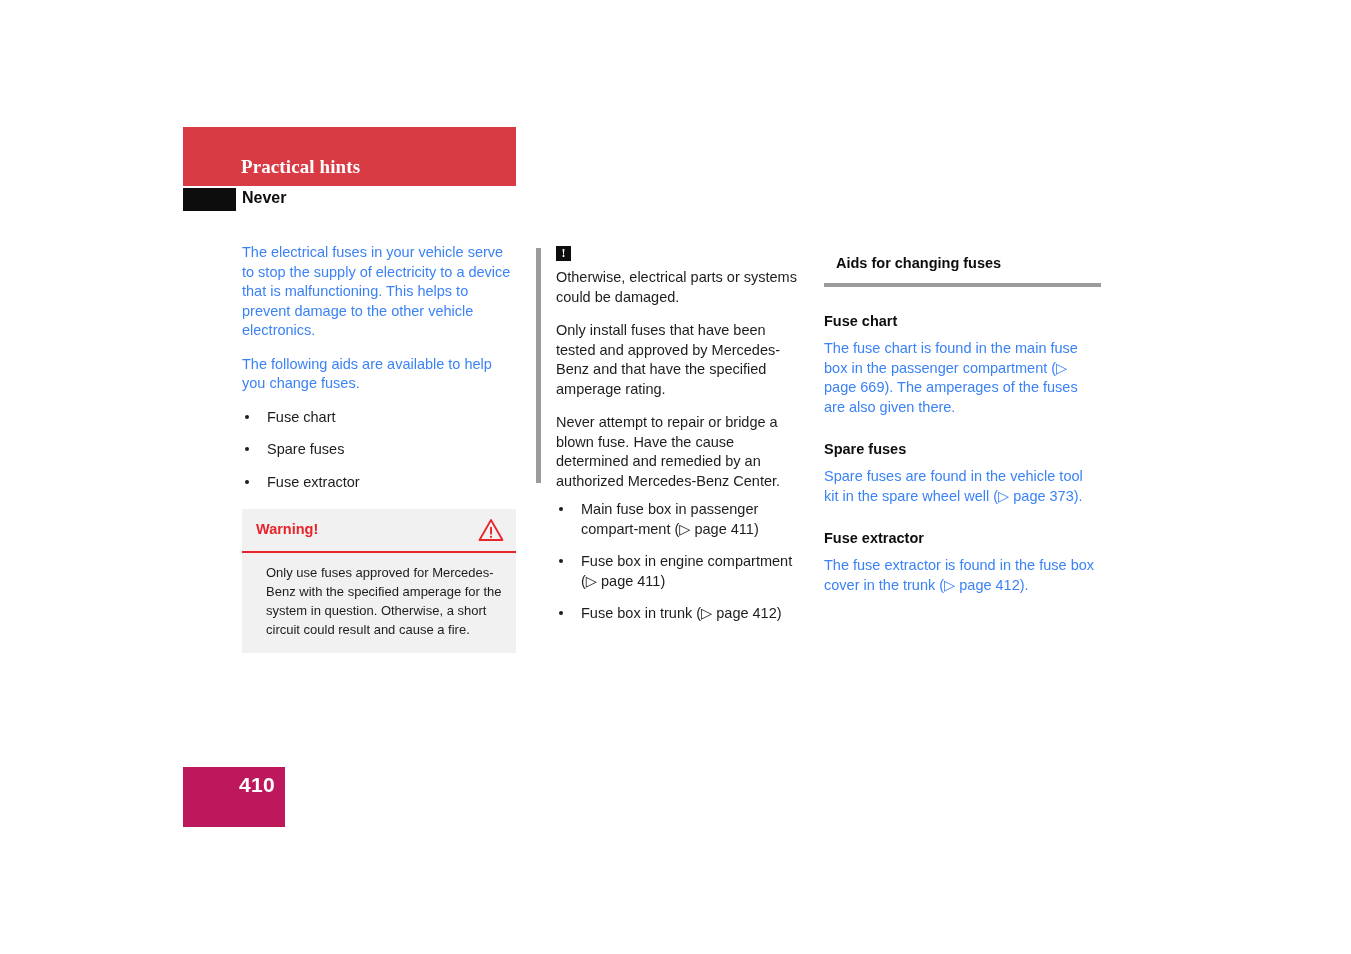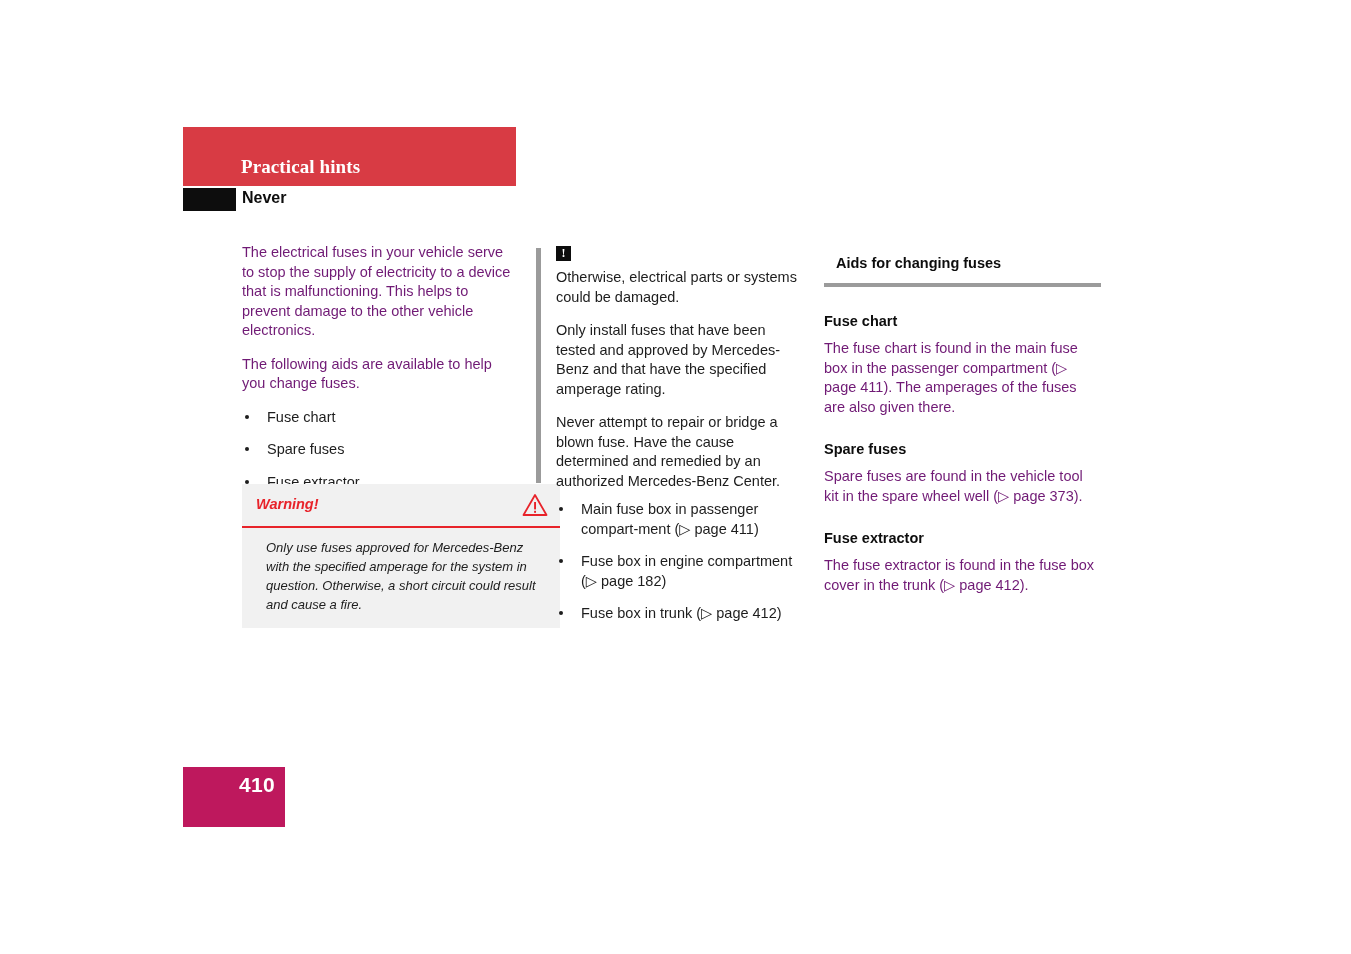--- a/index.html
+++ b/index.html
@@ -59,21 +59,21 @@
     position: absolute;
     top: 243px;
   }
   .col1 { left: 242px; width: 274px; }
   .col3 { left: 824px; width: 277px; }
 
   p.body-text {
     margin: 0 0 14px 0;
     font-size: 14.5px;
     line-height: 19.5px;
-    color: #701a75;
+    color: #3b82f6;
   }
   p.body-text:last-child { margin-bottom: 0; }
 
   ul.bullets {
     list-style: none;
     margin: 0;
     padding: 0;
   }
   ul.bullets li {
     position: relative;
@@ -91,25 +91,24 @@
     width: 4px;
     height: 4px;
     border-radius: 50%;
     background: #1d1d1d;
   }
 
   
   .warning-box {
     position: absolute;
     left: 242px;
-    top: 484px;
-    width: 318px;
+    top: 509px;
+    width: 274px;
     background: #f1f1f1;
     box-sizing: border-box;
-    font-style: italic;
   }
   .warning-head {
     position: relative;
     height: 44px;
     border-bottom: 2px solid #e8232a;
     box-sizing: border-box;
   }
   .warning-title {
     position: absolute;
     left: 14px;
@@ -260,32 +259,32 @@
     <div class="note-icon">!</div>
     <p>Otherwise, electrical parts or systems could be damaged.</p>
     <p>Only install fuses that have been tested and approved by Mercedes-Benz and that have the specified amperage rating.</p>
     <p>Never attempt to repair or bridge a blown fuse. Have the cause determined and remedied by an authorized Mercedes-Benz Center.</p>
   </div>
 </div>
 
 <div class="col2-lower">
   <ul class="bullets">
     <li><span class="bullet-dot"></span><span>Main fuse box in passenger compart-ment (▷ page 411)</span></li>
-    <li><span class="bullet-dot"></span><span>Fuse box in engine compartment (▷ page 182)</span></li>
+    <li><span class="bullet-dot"></span><span>Fuse box in engine compartment (▷ page 411)</span></li>
     <li><span class="bullet-dot"></span><span>Fuse box in trunk (▷ page 412)</span></li>
   </ul>
 </div>
 
 <div class="col col3">
   <div class="section-head">Aids for changing fuses</div>
   <div class="section-rule"></div>
 
   <div class="sub-group">
     <div class="sub-head">Fuse chart</div>
-    <p class="body-text">The fuse chart is found in the main fuse box in the passenger compartment (▷ page 411). The amperages of the fuses are also given there.</p>
+    <p class="body-text">The fuse chart is found in the main fuse box in the passenger compartment (▷ page 669). The amperages of the fuses are also given there.</p>
   </div>
 
   <div class="sub-group">
     <div class="sub-head">Spare fuses</div>
     <p class="body-text">Spare fuses are found in the vehicle tool kit in the spare wheel well (▷ page 373).</p>
   </div>
 
   <div class="sub-group">
     <div class="sub-head">Fuse extractor</div>
     <p class="body-text">The fuse extractor is found in the fuse box cover in the trunk (▷ page 412).</p>

